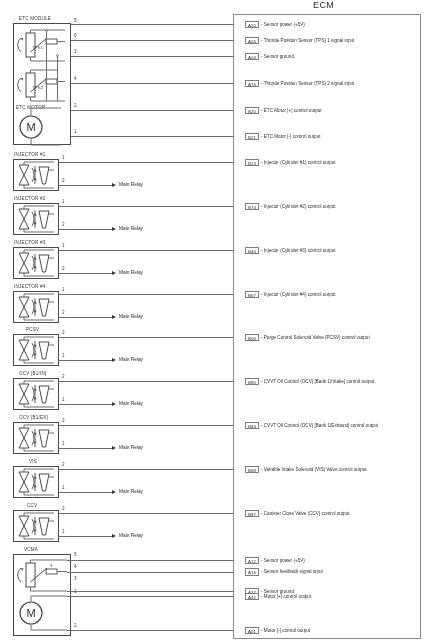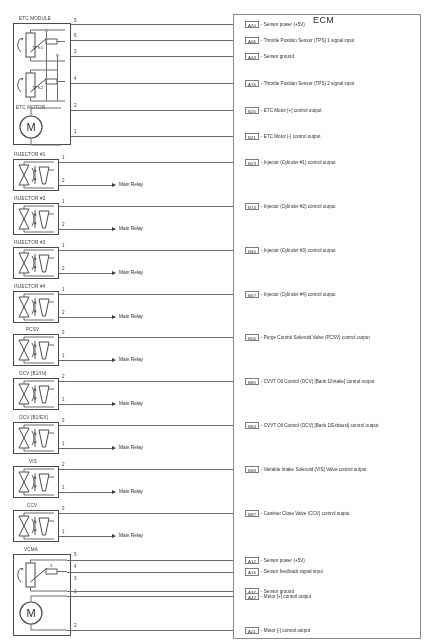--- a/index.html
+++ b/index.html
@@ -104,21 +104,21 @@
   }
   svg { display: block; overflow: visible; }
   .sym { position: absolute; }
 </style>
 </head>
 <body>
 
 <div id="canvas">
 
   <div class="ecm-frame" style="left:233px; top:14px; width:188px; height:625px;"></div>
-  <div class="ecm-title" style="left:313px; top:15px;">ECM</div>
+  <div class="ecm-title" style="left:313px; top:0;">ECM</div>
 
   <div class="cmp-label" style="left:19px; top:16px;">ETC MODULE</div>
   <div class="box" style="left:13px; top:23px; width:58px; height:122px;"></div>
 
   <div class="sym" style="left:17px; top:30px;">
     <svg width="52" height="34" viewBox="0 0 52 34">
       <rect x="9" y="3" width="9" height="24" fill="#fff" stroke="#4a4a4a" stroke-width="1"></rect>
       <path d="M4 8 A 9 9 0 0 0 4 22" fill="none" stroke="#4a4a4a" stroke-width="0.9"></path>
       <path d="M4 8 l 2.6 0.6 l -1.6 2.1 z" fill="#4a4a4a"></path>
       <line x1="13.5" y1="22" x2="30" y2="8" stroke="#4a4a4a" stroke-width="1"></line>

